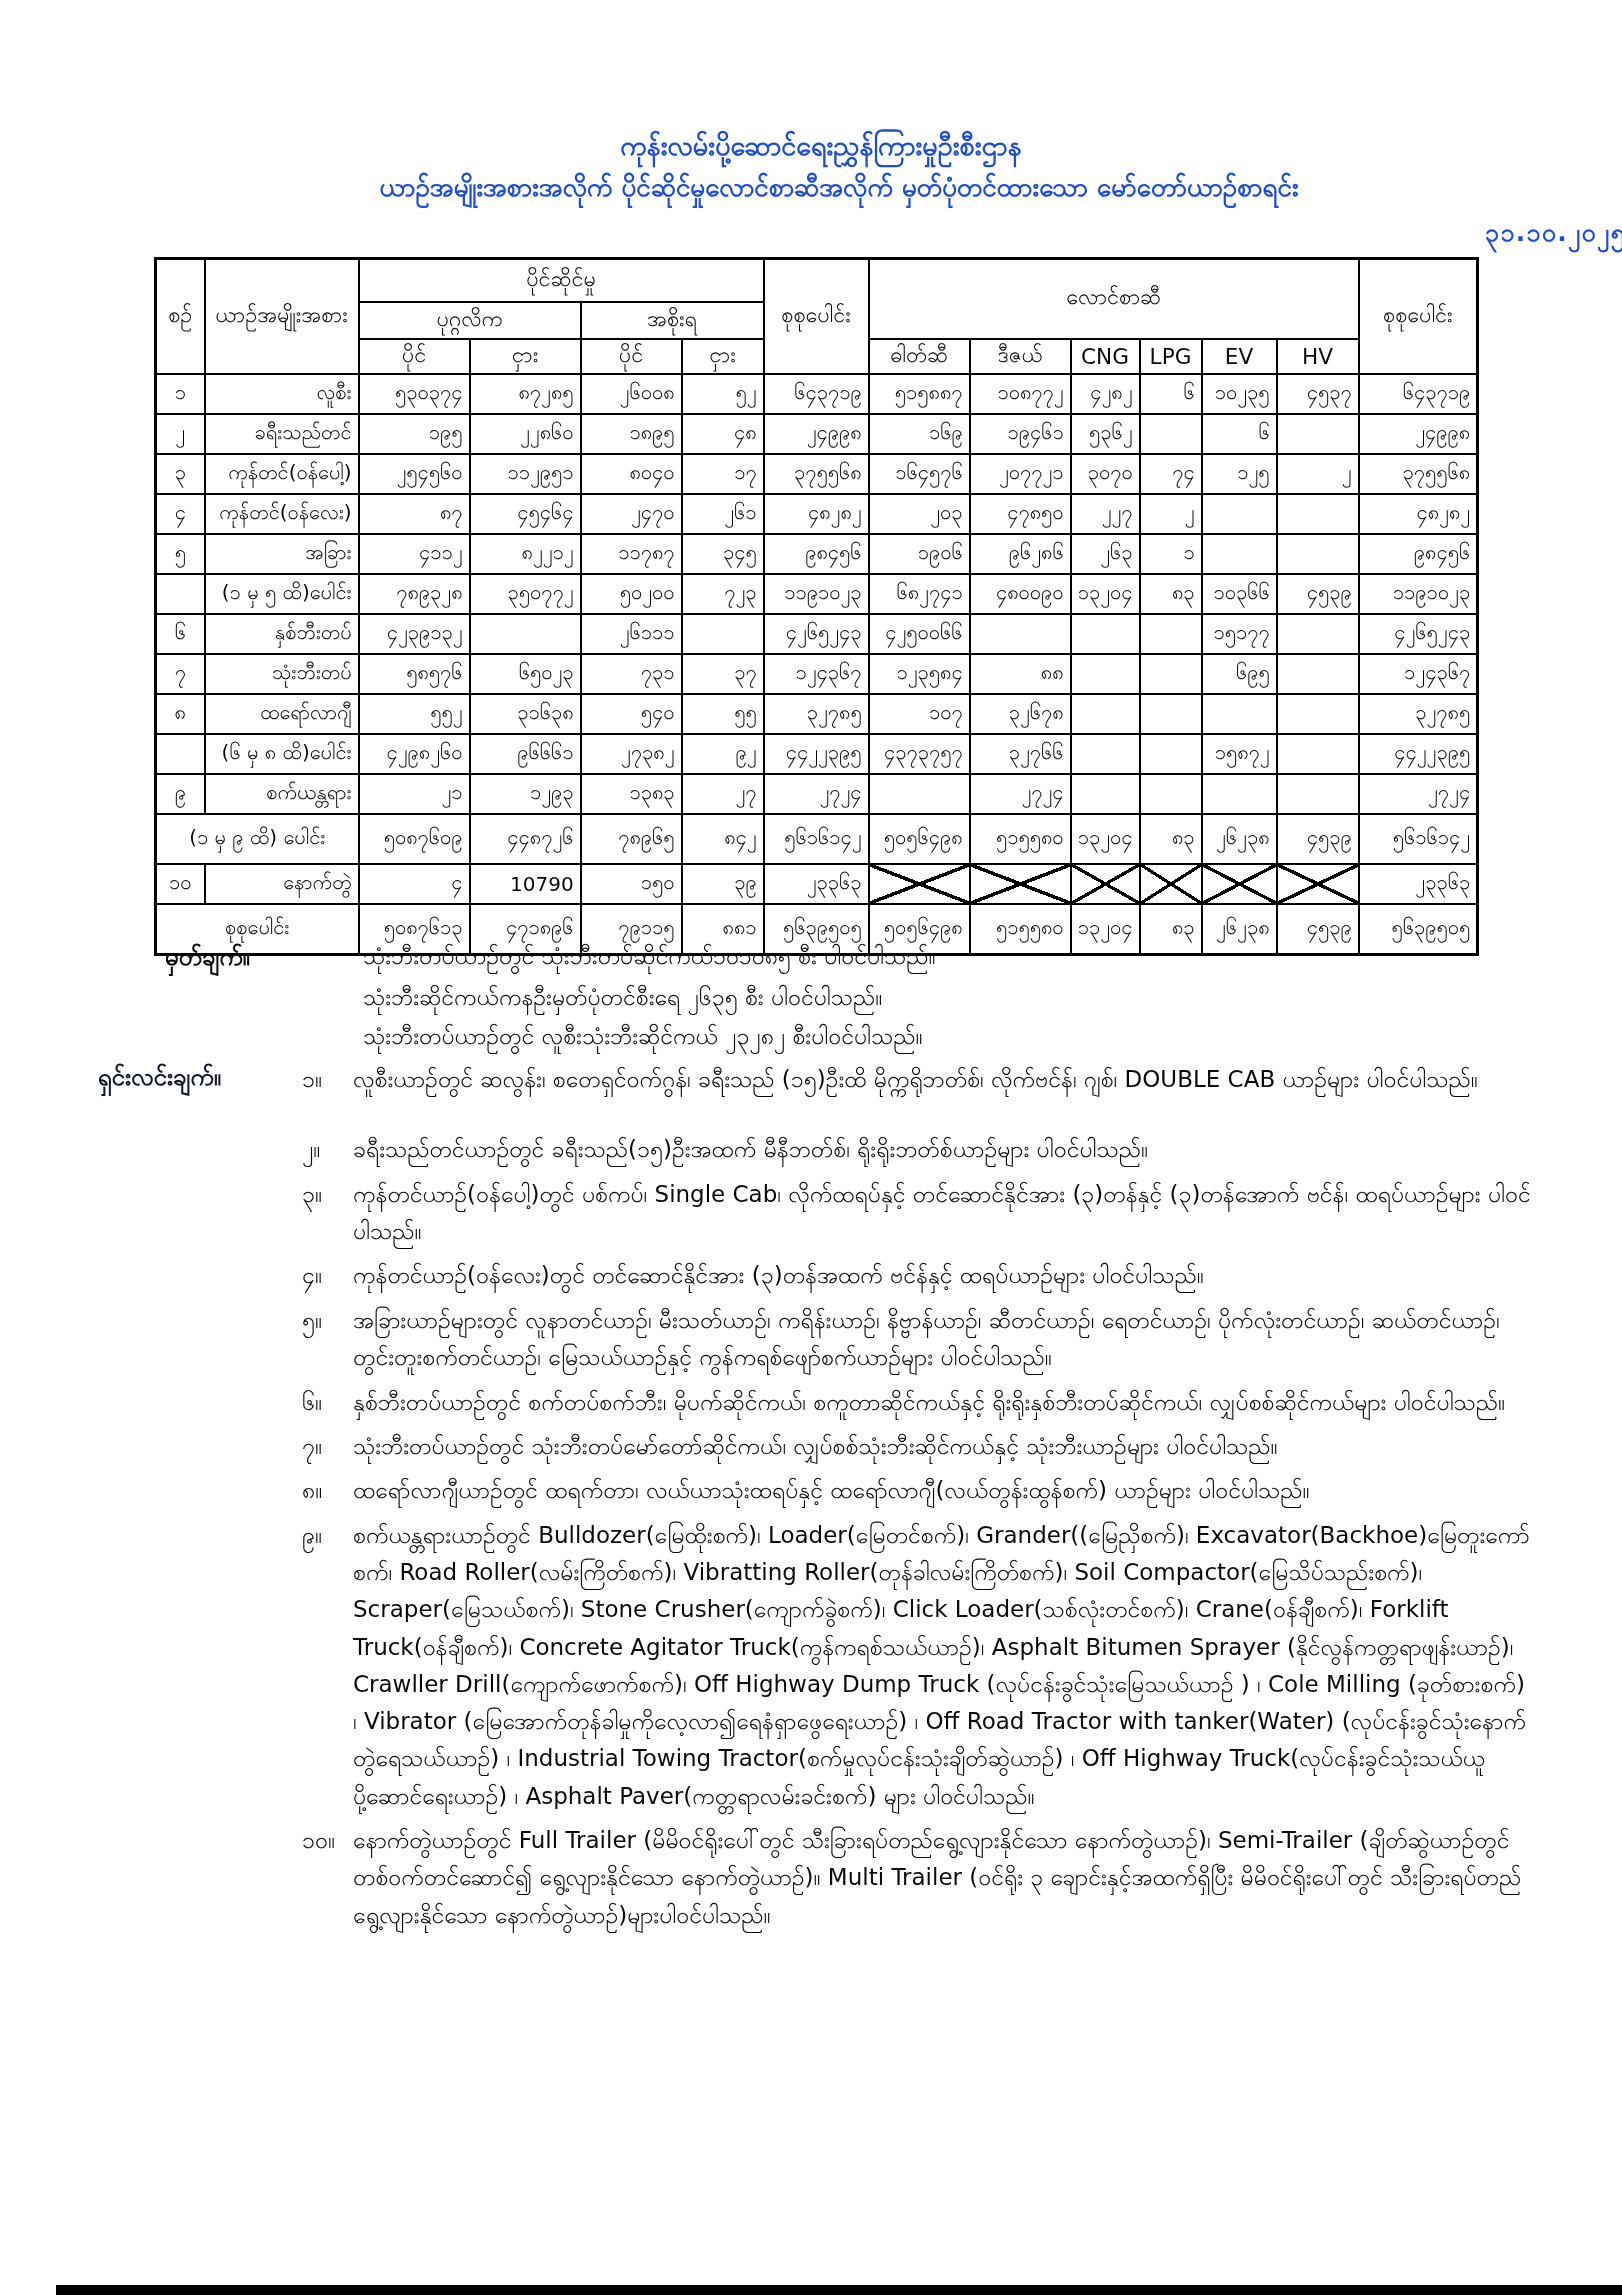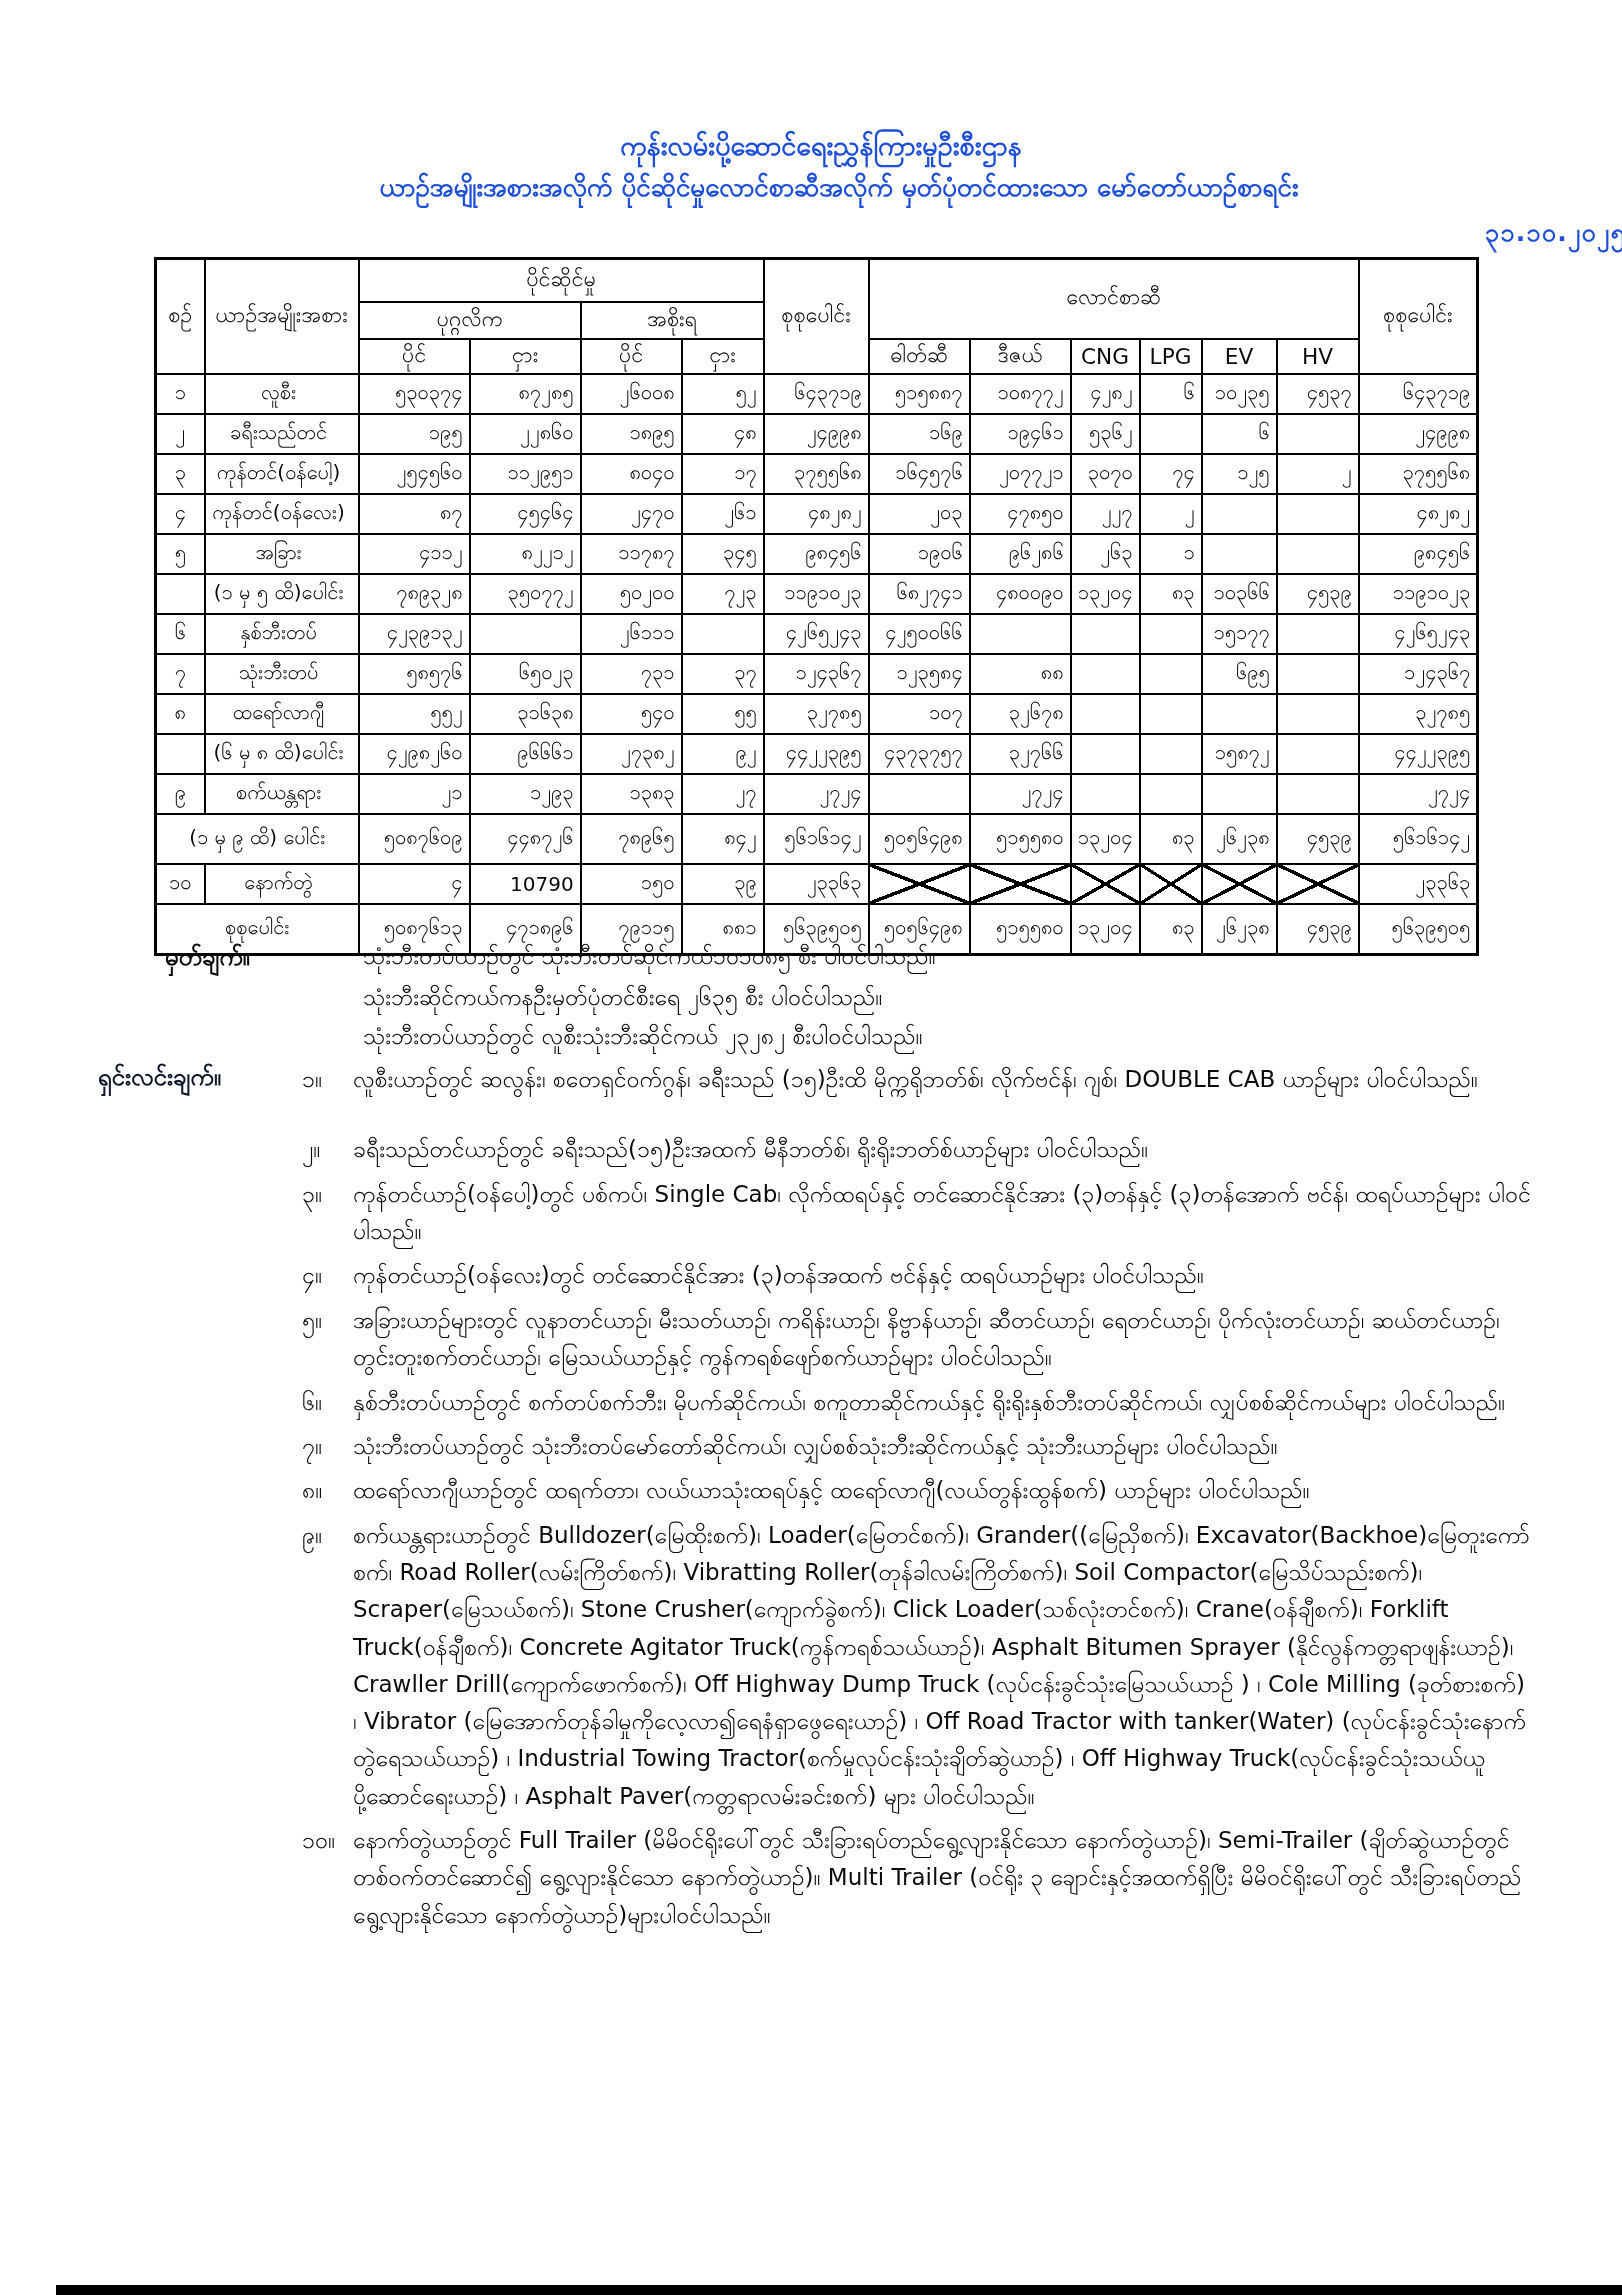--- a/index.html
+++ b/index.html
@@ -17,21 +17,21 @@
   .tbl-wrap{left:154px;top:257px;}
   table{border-collapse:collapse;table-layout:fixed;width:1323px;border:3.3px solid #000;}
   td{border:2px solid #000;padding:0 5.9px;overflow:hidden;white-space:nowrap;font-size:20px;color:#0a0a0a;}
   tr.h1 td{height:41px;}
   tr.h2 td{height:35px;}
   tr.h3 td{height:33px;}
   tr.h1 td,tr.h2 td,tr.h3 td{text-align:center;font-size:21.6px;padding:0 1.3px;}
   tr.dr td{height:38px;}
   tr.tall td{height:48px;}
   .num{text-align:right;}
-  .lbl{text-align:center;padding-left:0;}
+  .lbl{text-align:right;padding-left:0;}
   .ctr{text-align:center;}
   
   .xcell{
     background-image:
       linear-gradient(to top right, transparent 47.5%, #000 47.5%, #000 52.5%, transparent 52.5%),
       linear-gradient(to bottom right, transparent 47.5%, #000 47.5%, #000 52.5%, transparent 52.5%);
   }
   
   .notes-label{left:165px;top:941px;font-size:24px;font-weight:bold;color:#0a0a0a;}
   .note-line{left:363px;width:1152px;font-size:23px;color:#0a0a0a;}

